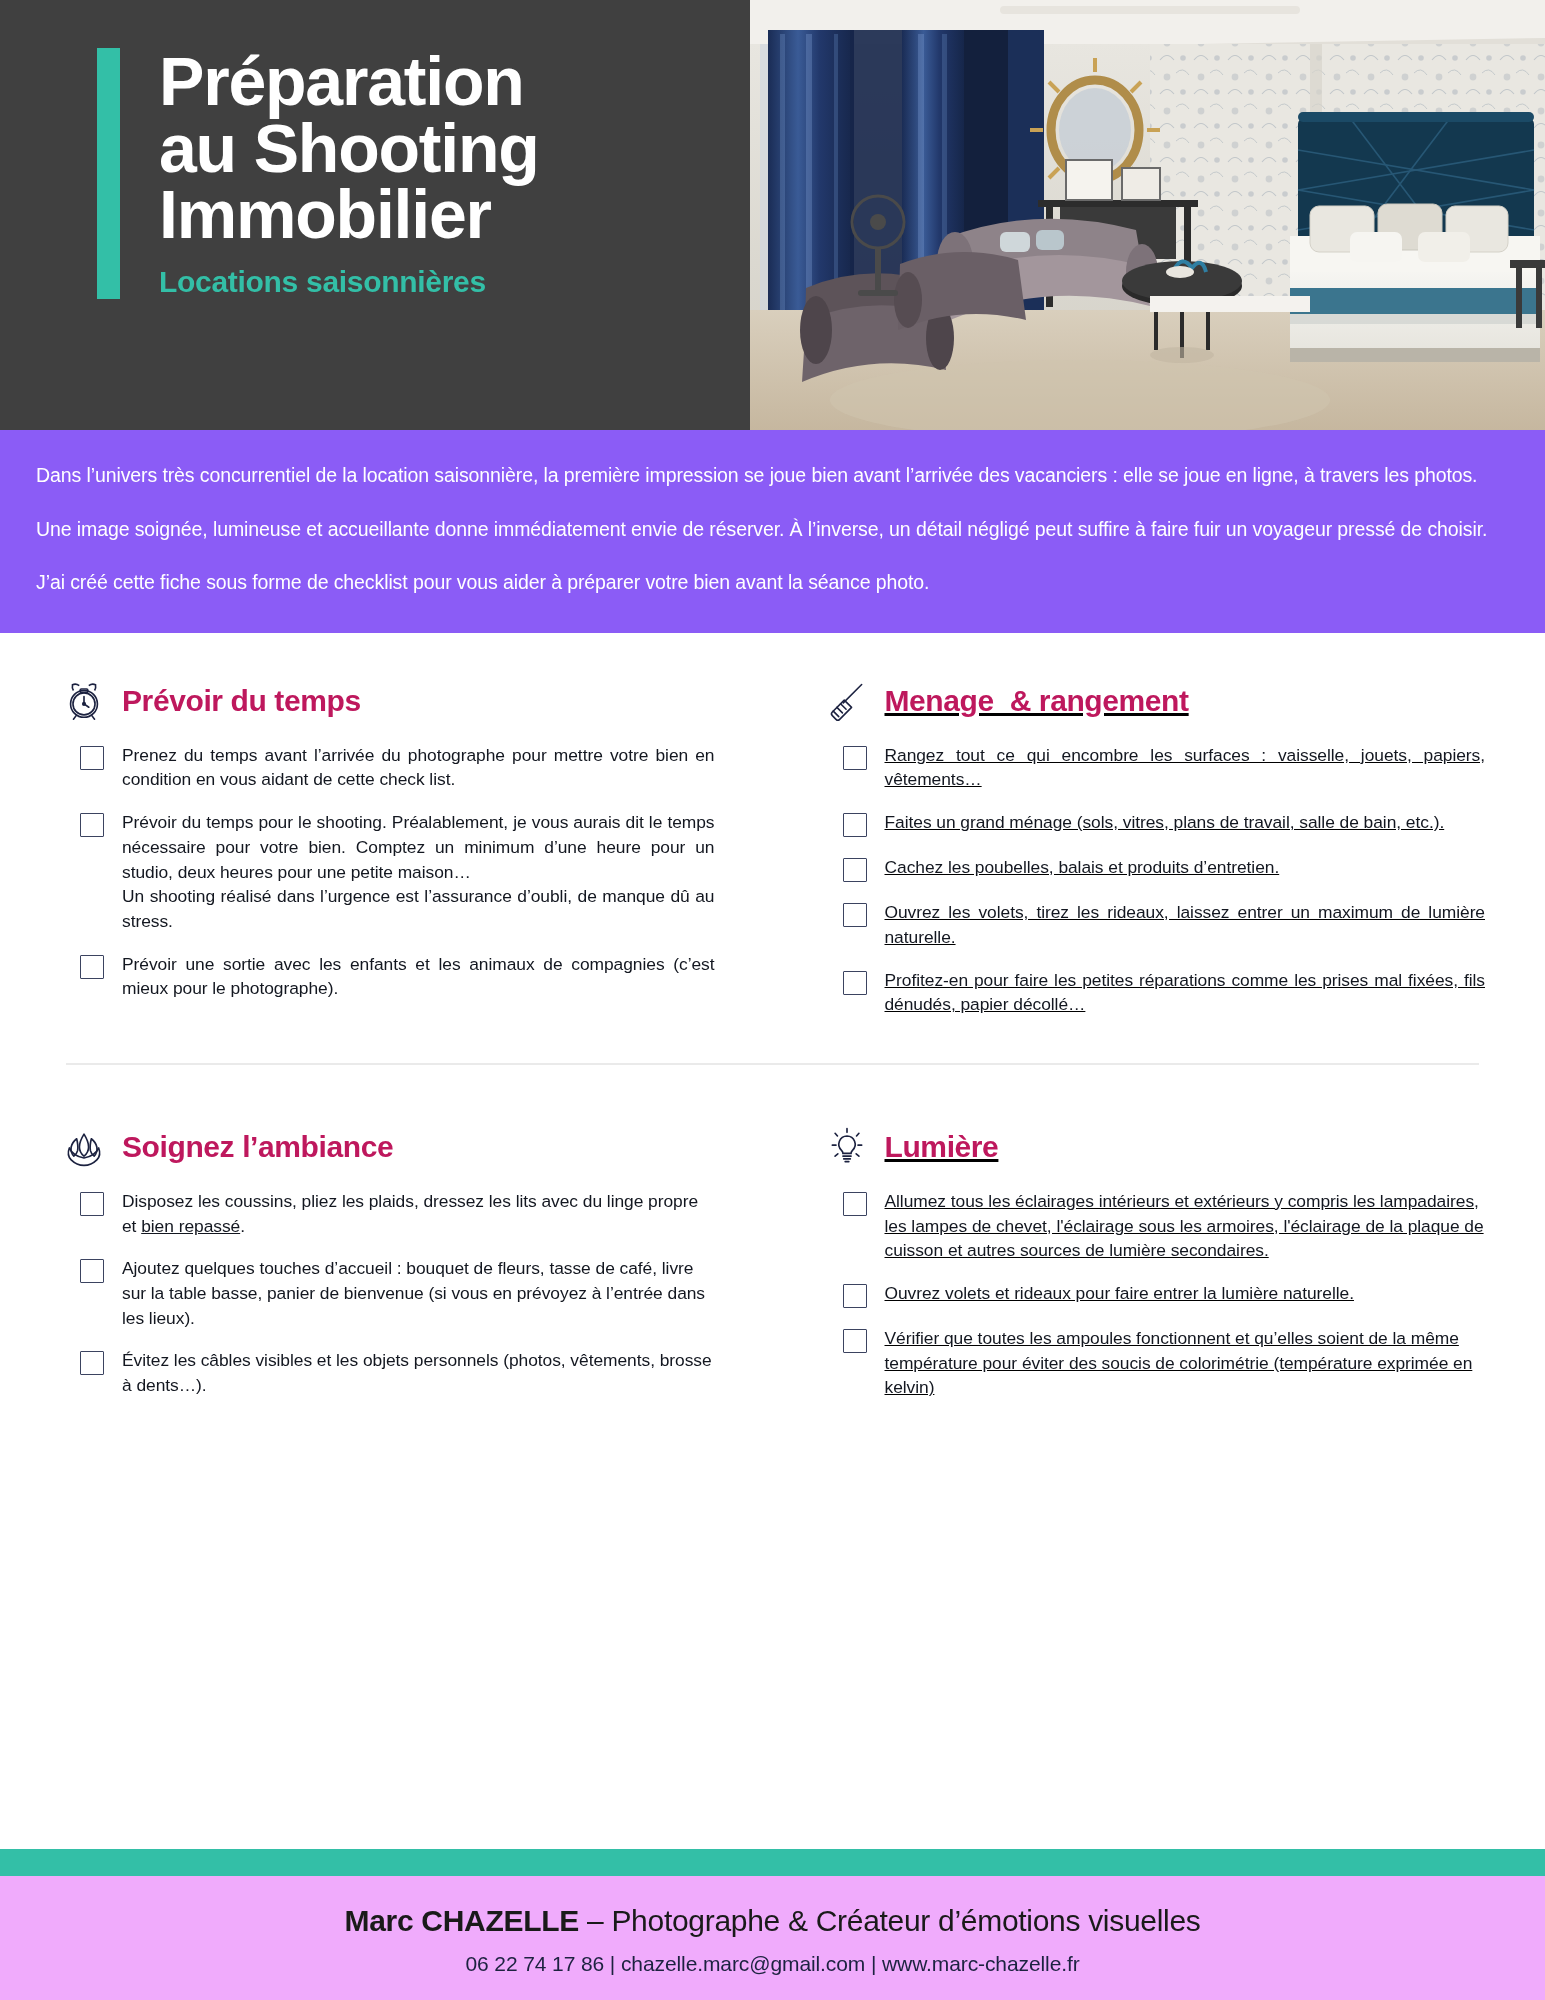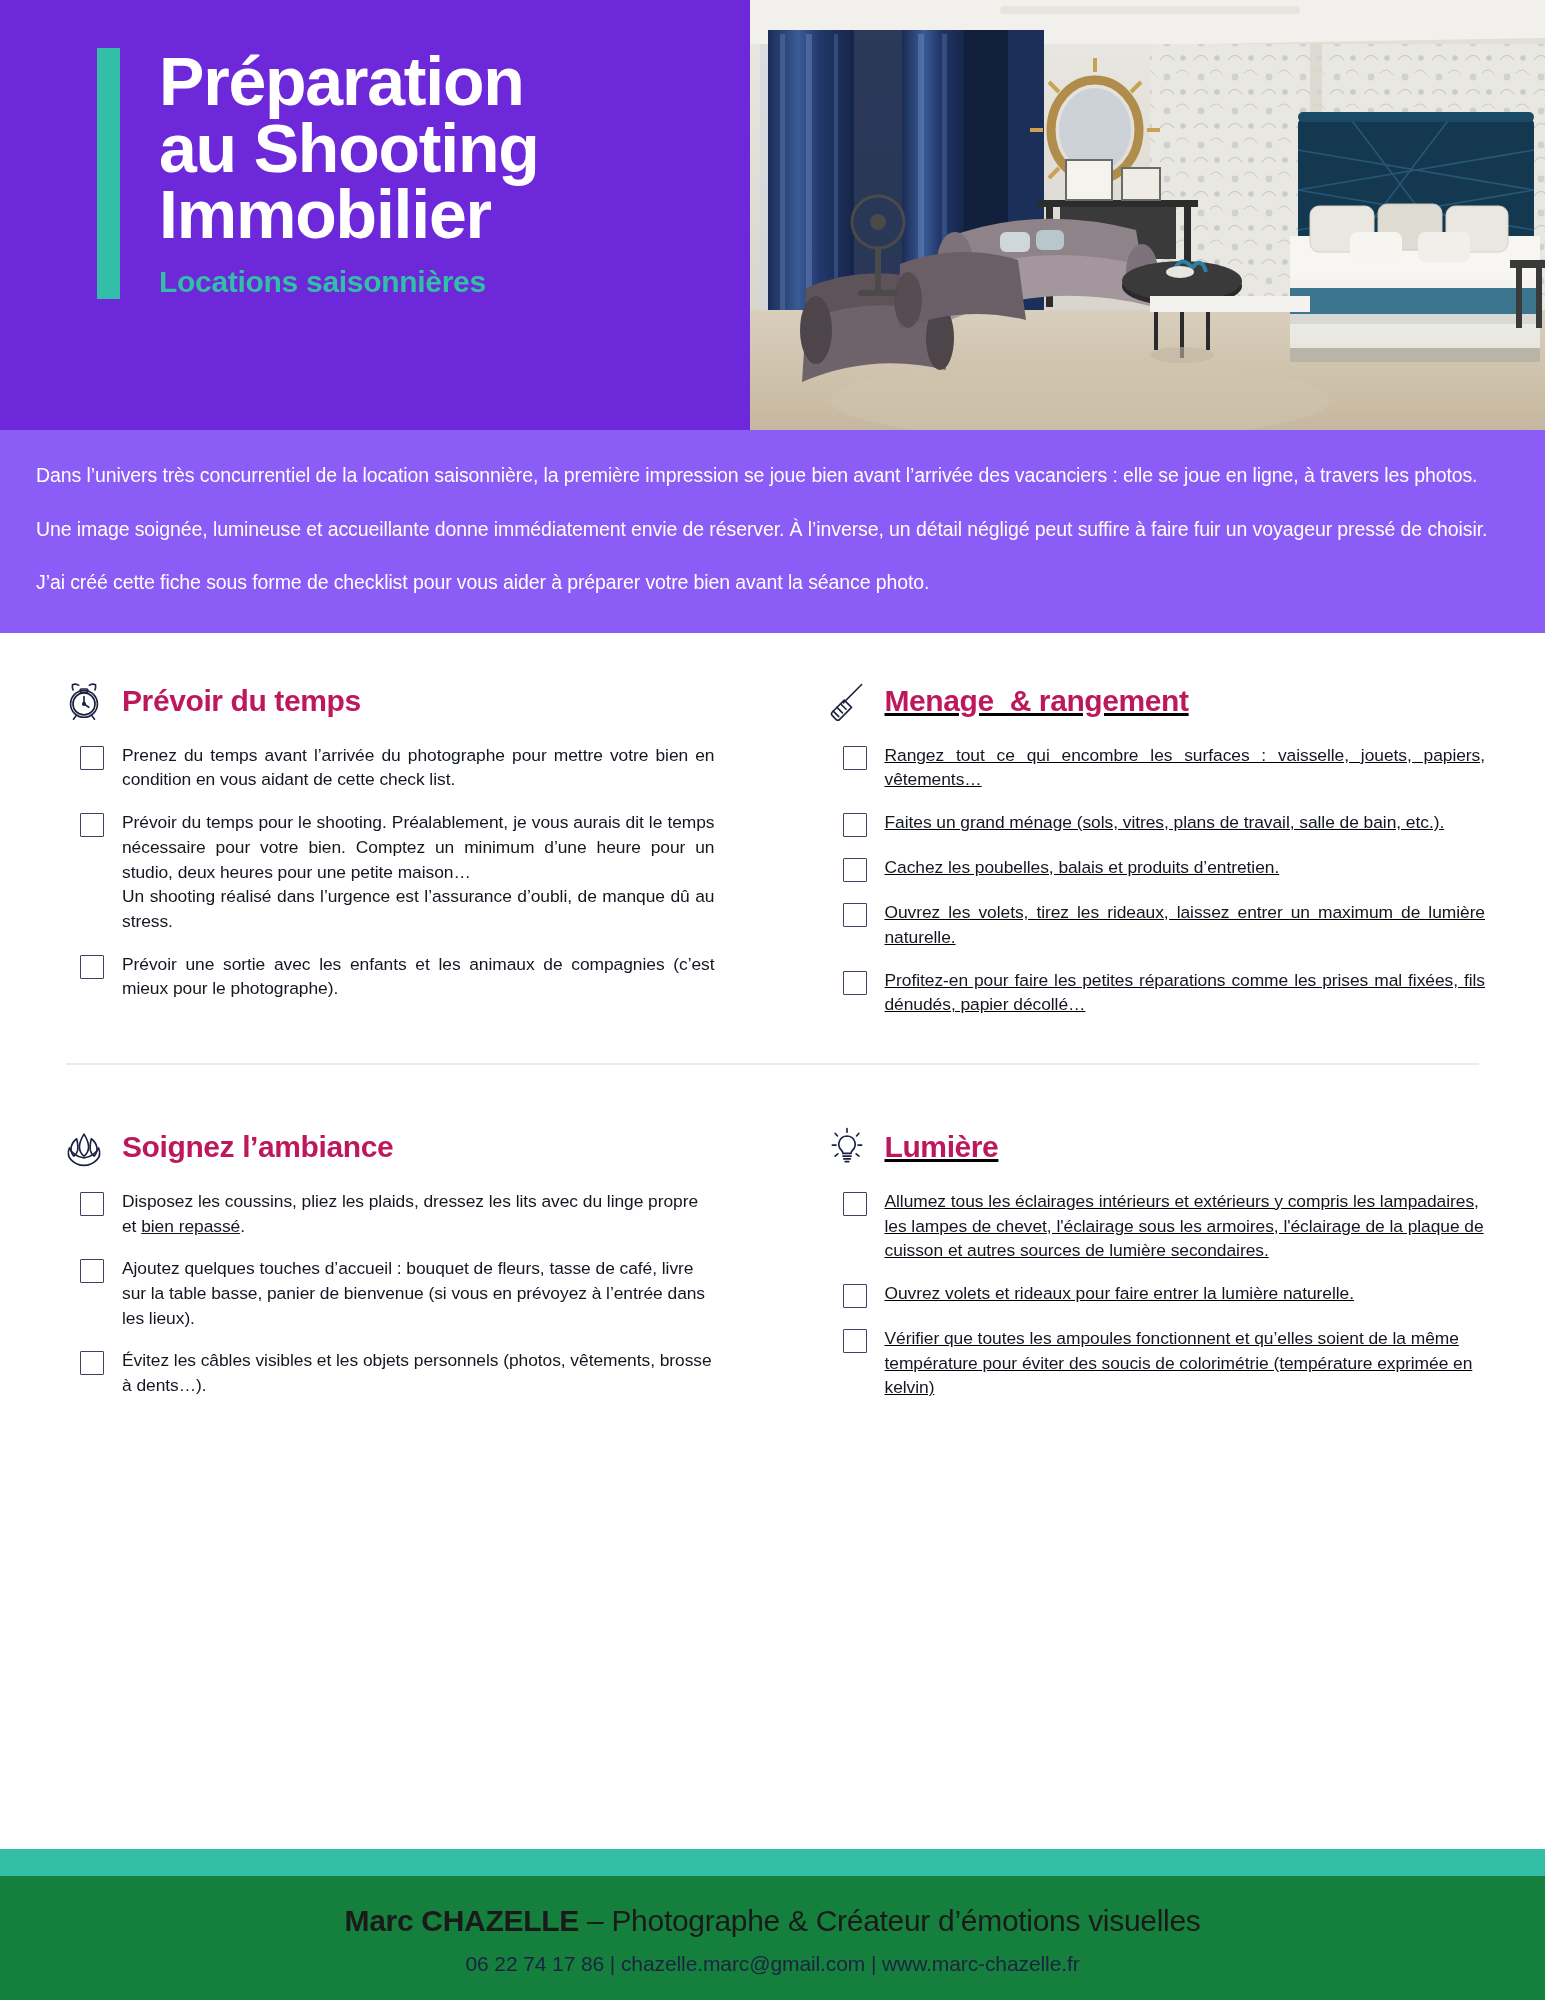--- a/index.html
+++ b/index.html
@@ -13,21 +13,21 @@
     font-family: "Liberation Sans", sans-serif;
     overflow: hidden;
     position: relative;
   }
 
   
   .header {
     position: relative;
     width: 1545px;
     height: 430px;
-    background: #6d28d9;
+    background: #404040;
     overflow: hidden;
   }
   .header-photo {
     position: absolute;
     top: 0;
     left: 750px;
     width: 795px;
     height: 430px;
     overflow: hidden;
   }
@@ -161,21 +161,21 @@
     width: 1545px;
     height: 27px;
     background: #33bfa7;
   }
   .footer {
     position: absolute;
     left: 0;
     top: 1876px;
     width: 1545px;
     height: 124px;
-    background: #15803d;
+    background: #f0abfc;
     text-align: center;
     box-sizing: border-box;
     padding-top: 28px;
   }
   .footer-line1 {
     font-size: 30px;
     color: #1a1a1a;
     letter-spacing: -0.3px;
   }
   .footer-line1 b { font-weight: 800; }

